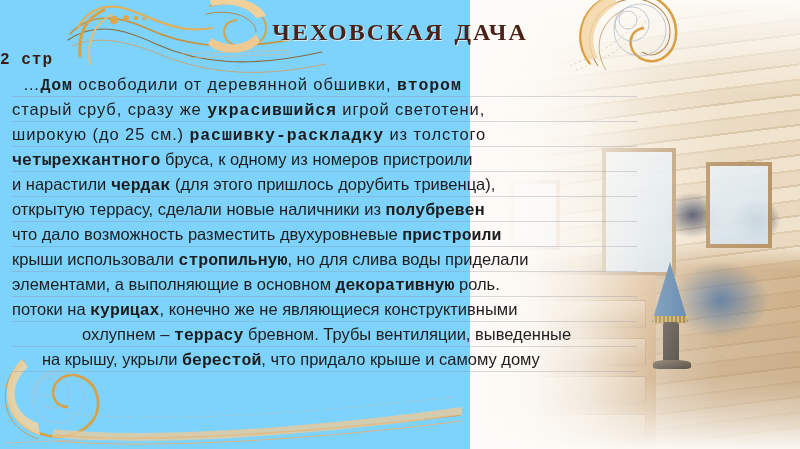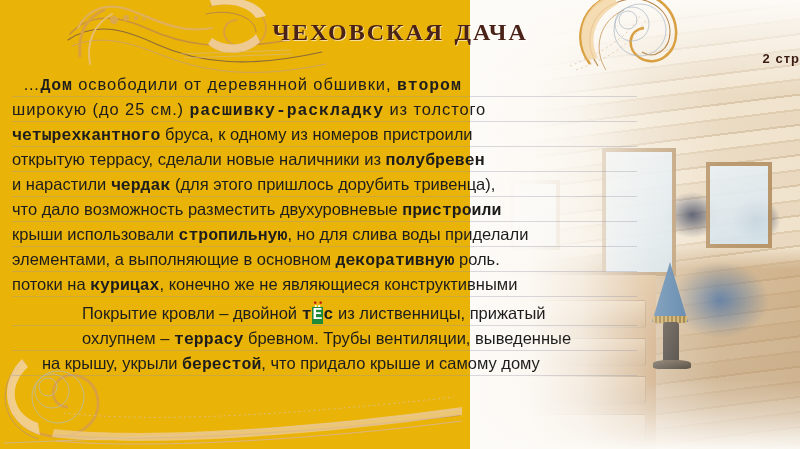--- a/index.html
+++ b/index.html
@@ -5,21 +5,21 @@
   html, body {
     margin: 0;
     padding: 0;
     background: #ffffff;
   }
   #page {
     position: relative;
     width: 800px;
     height: 449px;
     overflow: hidden;
-    background: #eab308;
+    background: #7dd3fc;
     font-family: "Liberation Sans", sans-serif;
   }
 
   
   .photo {
     position: absolute;
     right: 0;
     top: 0;
     width: 330px;
     height: 449px;
@@ -142,24 +142,24 @@
     letter-spacing: 2px;
     color: #4a2218;
     text-shadow: 1px 1px 0 rgba(255,255,255,0.6);
     font-variant: small-caps;
     text-transform: lowercase;
   }
   .subtitle {
     position: absolute;
     left: 0; right: 0;
     top: 51px;
-    text-align: right;
-    font-family: Liberation Sans, sans-serif;
+    text-align: left;
+    font-family: Liberation Mono, monospace;
     font-weight: bold;
-    font-size: 13px;
+    font-size: 16px;
     letter-spacing: 1px;
     color: #3b1c12;
   }
 
   
   .flourish {
     position: absolute;
     pointer-events: none;
   }
   .flourish-left  { left: 60px;  top: -6px;  width: 270px; height: 86px; }
@@ -299,28 +299,28 @@
     <path d="M28,16 C4,40 8,80 46,92 L44,80 C16,70 14,42 34,24 Z" fill="#f2d2a0" opacity="0.85"></path>
     <path d="M60,86 C150,96 310,86 468,64 L468,72 C308,94 148,104 58,94 Z" fill="#eccb9a" opacity="0.75"></path>
     <g stroke="#d7c0a6" stroke-width="0.7" fill="none" stroke-dasharray="2 3">
       <path d="M70,70 C160,80 300,72 460,54"></path>
     </g>
   </svg>
 
   <div class="body-text">
 
     <div class="tline wide">&nbsp;&nbsp;…<b>Дом</b> освободили от деревянной обшивки, <b>втором</b></div>
+    <div class="tline wide">старый сруб, сразу же <b>украсившийся</b> игрой светотени,</div>
     <div class="tline wide">широкую (до 25 см.) <b>расшивку-раскладку</b> из толстого</div>
     <div class="tline tight"><b>четырехкантного</b> бруса, к одному из номеров пристроили</div>
+    <div class="tline tight">и нарастили <b>чердак</b> (для этого пришлось дорубить тривенца),</div>
     <div class="tline tight">открытую террасу, сделали новые наличники из <b>полубревен</b></div>
-    <div class="tline tight">и нарастили <b>чердак</b> (для этого пришлось дорубить тривенца),</div>
     <div class="tline tight">что дало возможность разместить двухуровневые <b>пристроили</b></div>
     <div class="tline tight">крыши использовали <b>стропильную</b>, но для слива воды приделали</div>
     <div class="tline tight">элементами, а выполняющие в основном <b>декоративную</b> роль.</div>
     <div class="tline tight">потоки на <b>курицах</b>, конечно же не являющиеся конструктивными</div>
 
-    <div class="tline tight center-ish para2">Покрытие кровли – двойной <b>т<span class="yo-mark">Ё</span>с</b> из лиственницы, прижатый</div>
     <div class="tline tight center-ish">охлупнем – <b>террасу</b> бревном. Трубы вентиляции, выведенные</div>
     <div class="tline tight indent">на крышу, укрыли <b>берестой</b>, что придало крыше и самому дому</div>
 
   </div>
 
 </div>
 
 </body></html>

